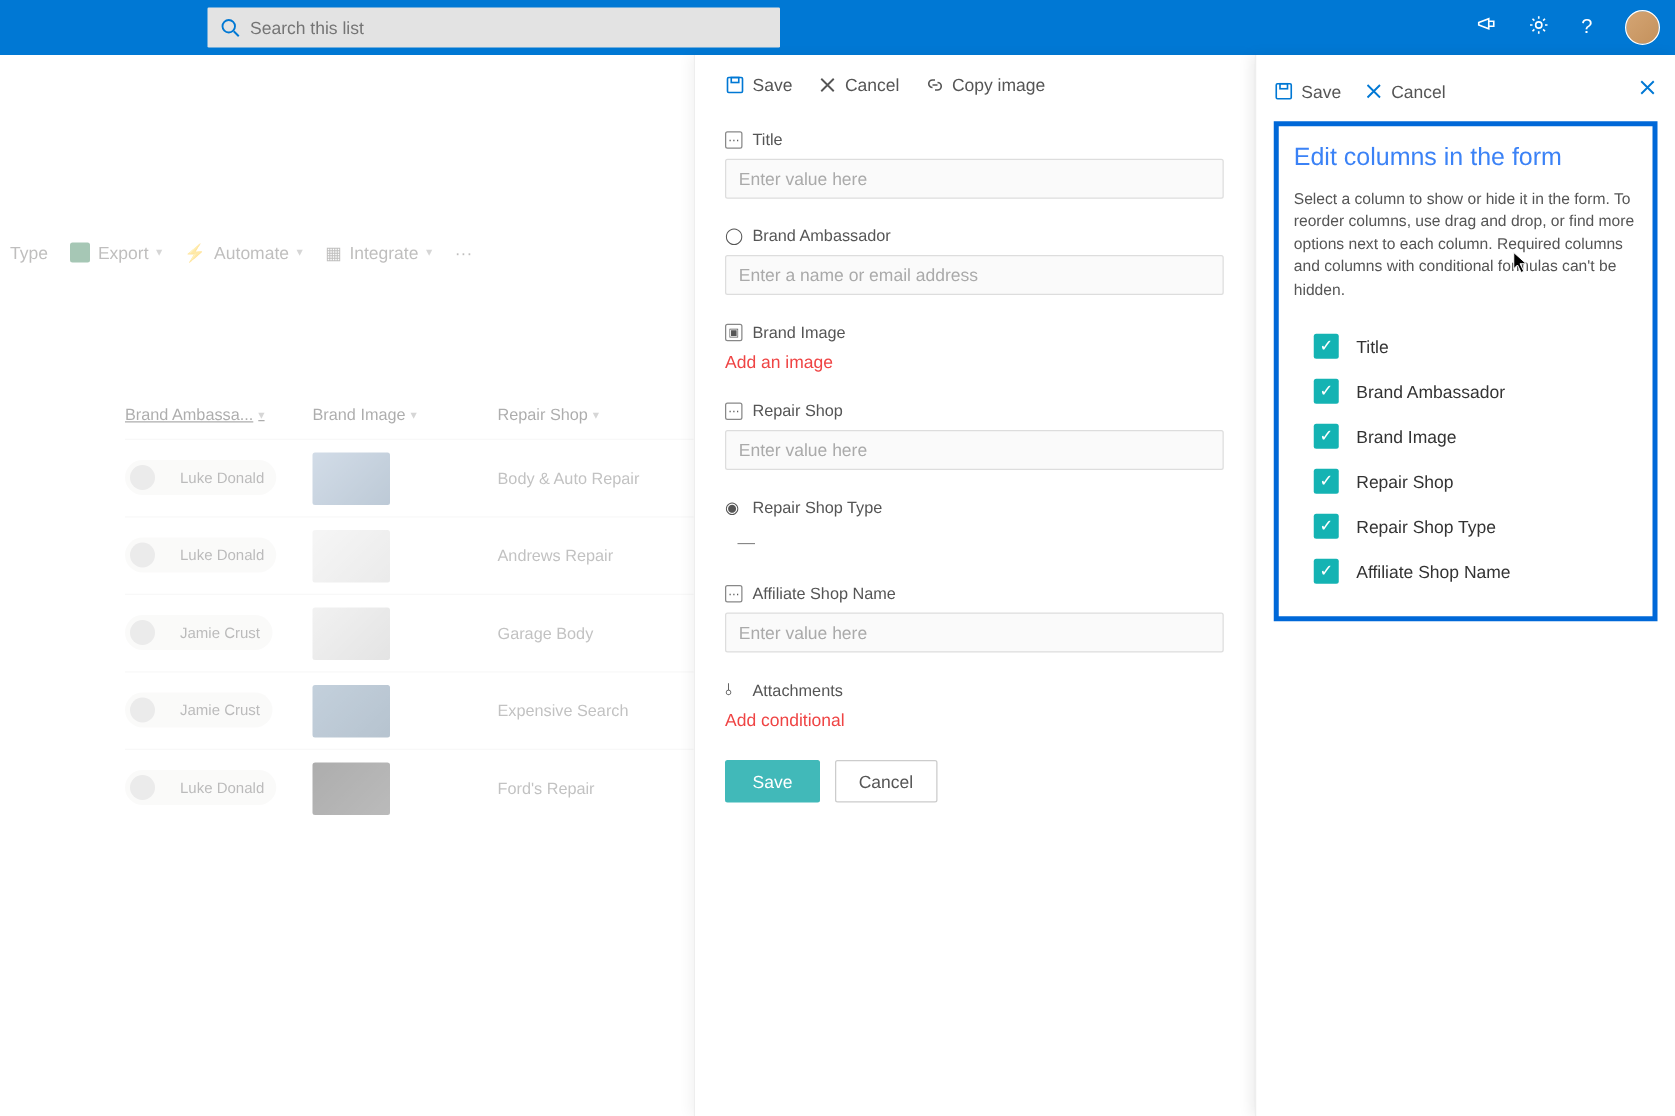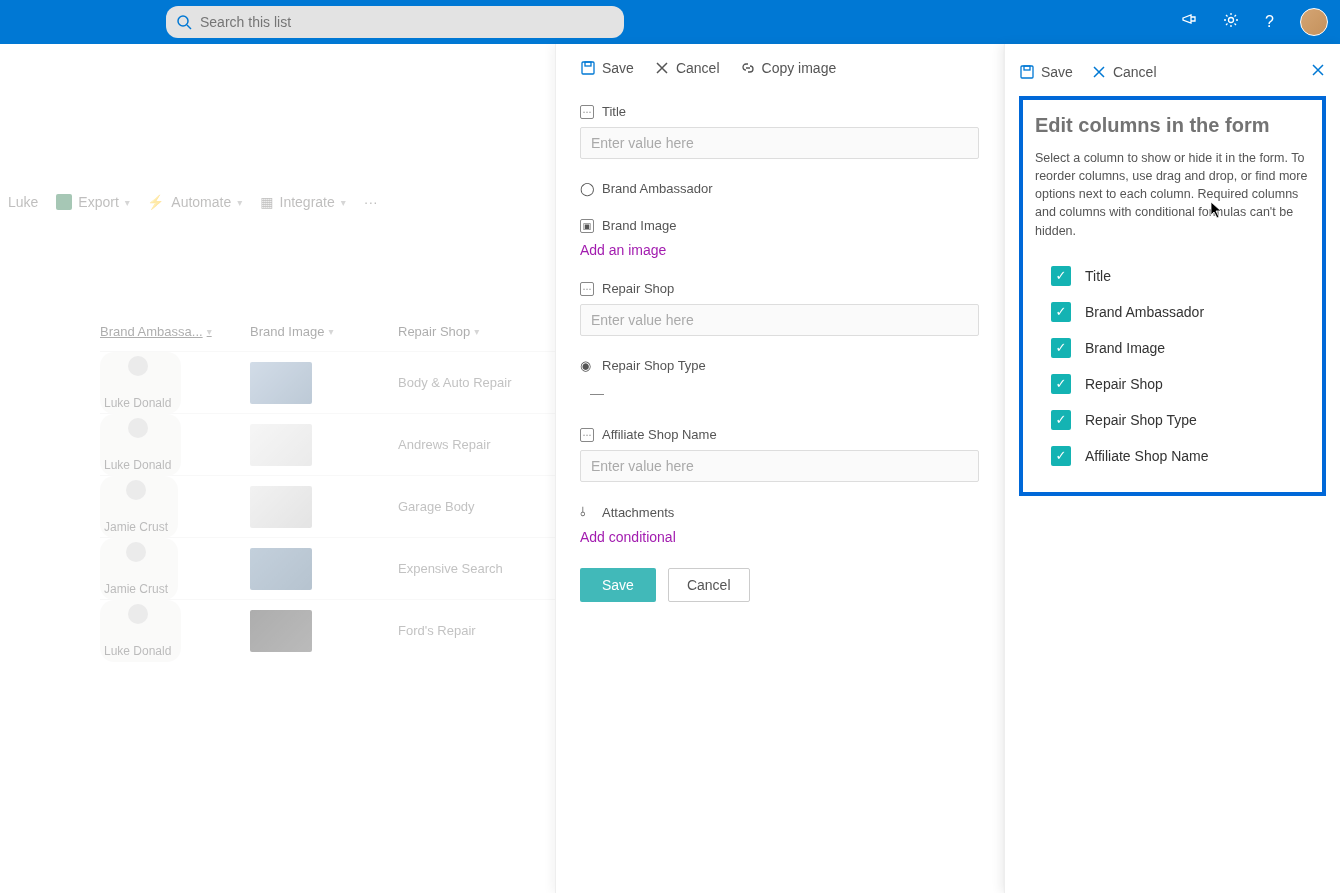--- a/index.html
+++ b/index.html
@@ -21,21 +21,21 @@
   display: flex;
   align-items: center;
   padding: 0 16px;
   position: relative;
 }
 .search-box {
   margin-left: 150px;
   width: 458px;
   height: 32px;
   background: #e3e3e3;
-  border-radius: 12px;
+  border-radius: 1px;
   display: flex;
   align-items: center;
   padding: 0 10px;
   gap: 8px;
 }
 .search-box input {
   border: none;
   background: transparent;
   flex: 1;
   font-size: 14px;
@@ -134,21 +134,20 @@
 }
 .person-pill {
   display: inline-flex;
   align-items: center;
   background: #f3f2f1;
   border-radius: 14px;
   padding: 4px 10px 4px 4px;
   gap: 20px;
   font-size: 12px;
   color: #555;
-  flex-direction: column;
 }
 .person-pill .pavatar {
   width: 20px;
   height: 20px;
   border-radius: 50%;
   background: #ccc;
 }
 .thumb {
   width: 62px;
   height: 42px;
@@ -223,21 +222,21 @@
   border-radius: 2px;
   padding: 0 10px;
   font-size: 14px;
   color: #999;
   background: #fafafa;
 }
 .form-input::placeholder {
   color: #aaa;
 }
 .form-link {
-  color: #a21caf;
+  color: #ef4444;
   font-size: 14px;
   cursor: pointer;
 }
 .dash {
   color: #888;
   font-size: 14px;
   padding: 4px 10px;
 }
 .btn-row {
   display: flex;
@@ -294,22 +293,22 @@
   color: #0078d4;
   font-size: 16px;
   cursor: pointer;
 }
 .highlight-box {
   border: 4px solid #0068d8;
   padding: 14px 12px 18px 12px;
 }
 .edit-title {
   font-size: 20px;
-  font-weight: 700;
-  color: #737373;
+  font-weight: 400;
+  color: #3b82f6;
   margin-bottom: 12px;
 }
 .edit-desc {
   font-size: 12.5px;
   color: #555;
   line-height: 1.45;
   margin-bottom: 18px;
 }
 .check-item {
   display: flex;
@@ -368,21 +367,21 @@
     </span>
     <span class="topbar-icon">?</span>
     <div class="avatar"></div>
   </div>
 </div>
 
 <div class="content">
 
   <div class="cmd-bar">
     <div class="cmd">
-        <span>Luke</span>
+        <span>Type</span>
       </div>
     <div class="cmd">
         <span class="excel-icon"></span>
         <span>Export</span>
         <span class="chev">▾</span>
       </div>
     <div class="cmd">
         <span class="flow-icon">⚡</span>
         <span>Automate</span>
         <span class="chev">▾</span>
@@ -493,20 +492,21 @@
           <span>Title</span>
         </div>
       <input class="form-input" type="text" placeholder="Enter value here" style="">
     </div>
 
     <div class="form-field">
       <div class="form-label">
           <span style="width:14px;display:inline-block">◯</span>
           <span>Brand Ambassador</span>
         </div>
+      <input class="form-input" type="text" placeholder="Enter a name or email address" style="">
     </div>
 
     <div class="form-field">
       <div class="form-label">
           <span class="ficon">▣</span>
           <span>Brand Image</span>
         </div>
       <span class="form-link">Add an image</span>
     </div>
 

